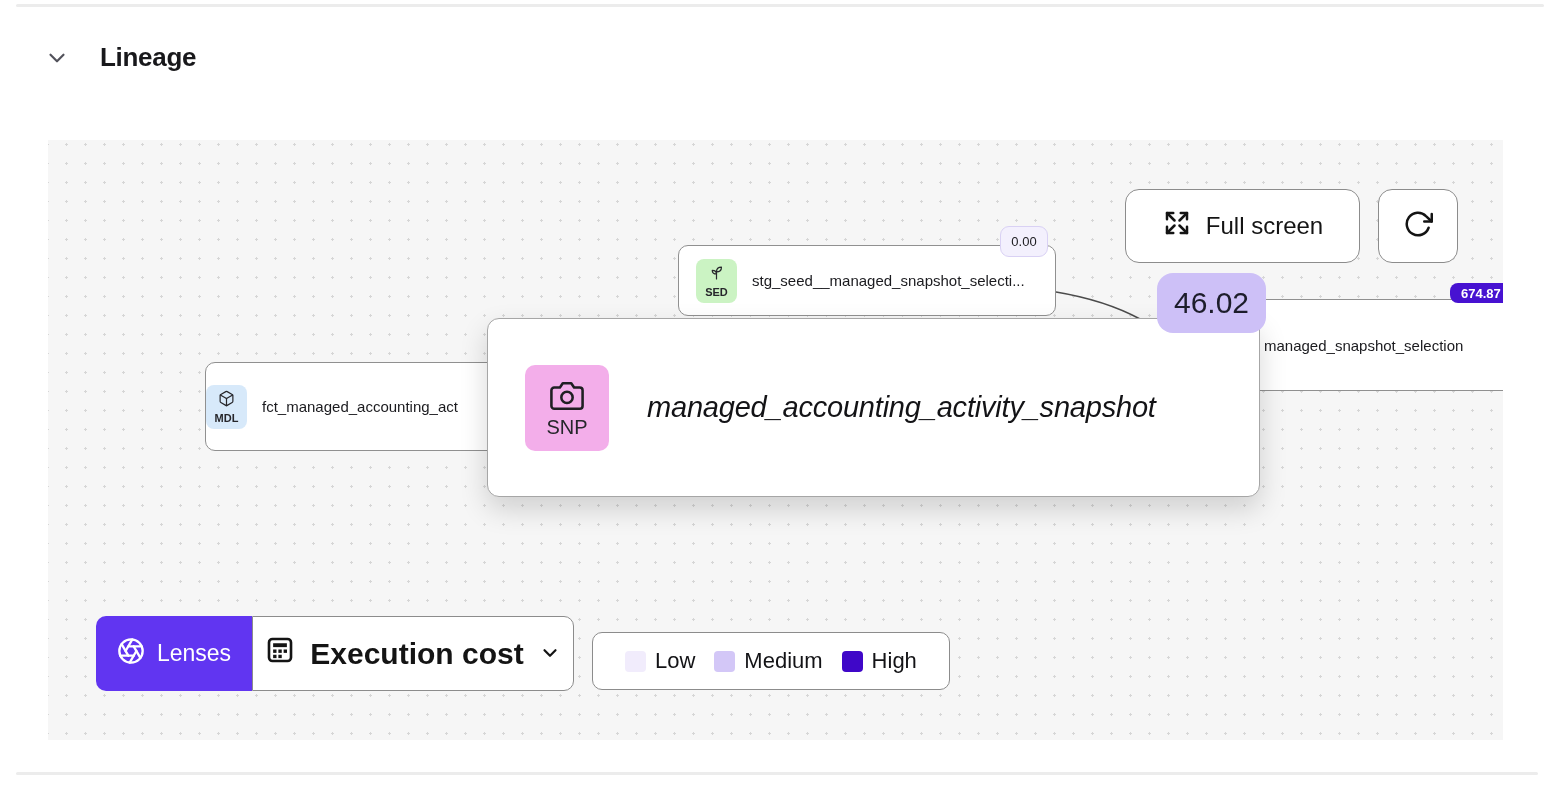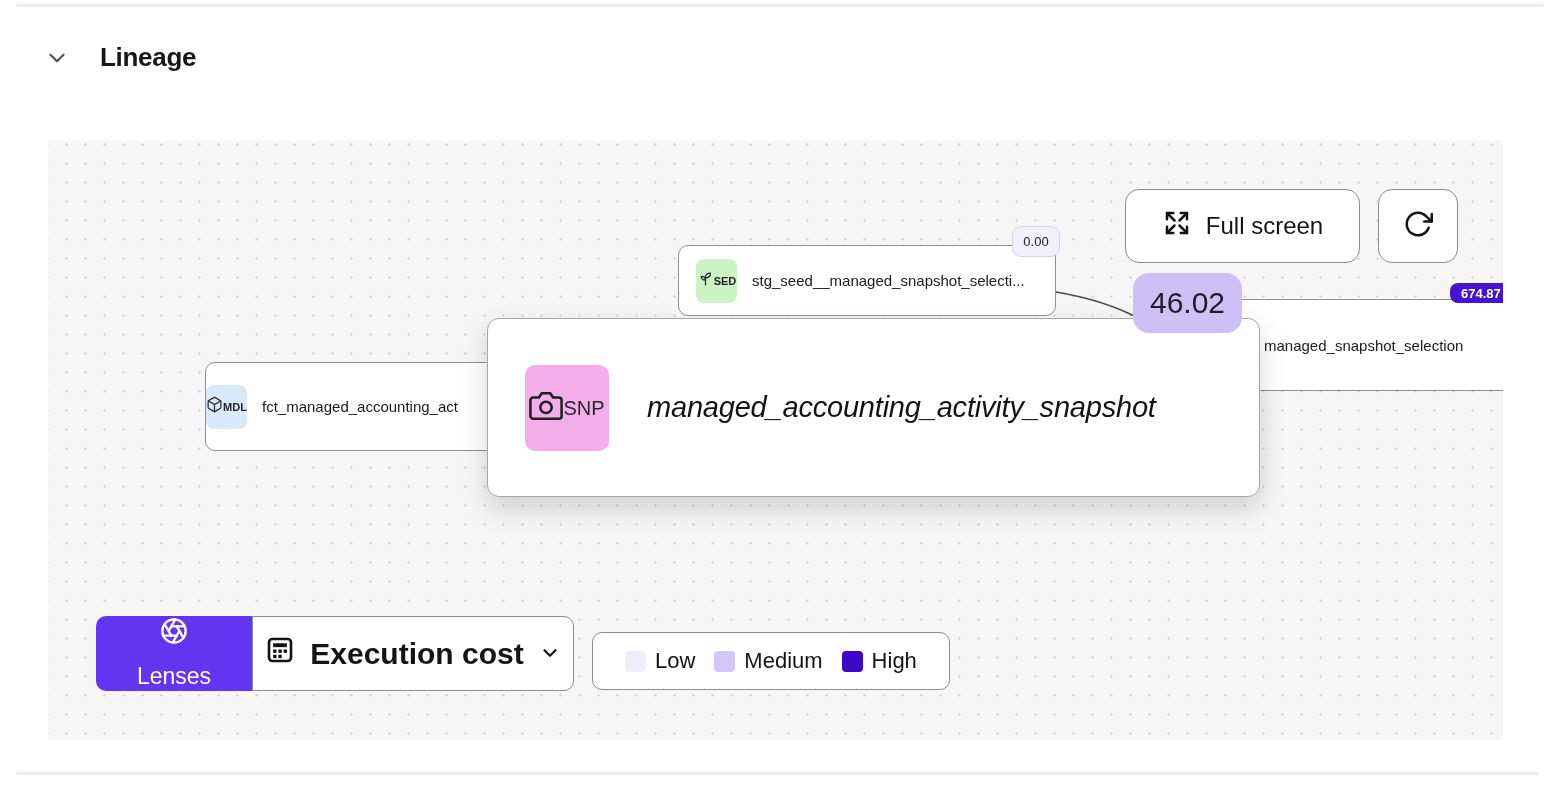--- a/index.html
+++ b/index.html
@@ -16,53 +16,53 @@
   .canvas { position:absolute; left:48px; top:140px; width:1455px; height:600px; overflow:hidden;
     background-color:#f6f6f6;
     background-image:radial-gradient(circle, #d6d6d6 1.2px, transparent 1.3px);
     background-size:19px 19px; background-position:9px 14px; }
 
   .edges { position:absolute; inset:0; width:100%; height:100%; z-index:1; pointer-events:none; }
 
   .node { position:absolute; background:#fff; border:1.5px solid #909090; border-radius:10px;
     display:flex; align-items:center; z-index:2; }
   .node-label { font-size:15px; color:#1b1b1f; white-space:nowrap; }
-  .type-badge { display:flex; flex-direction:row; align-items:center; justify-content:center;
+  .type-badge { display:flex; flex-direction:column; align-items:center; justify-content:center;
     border-radius:8px; flex:none; }
   .type-code { font-size:11px; font-weight:600; color:#26262b; line-height:1; margin-top:2px; }
 
   .node-stg { left:630px; top:105px; width:378px; height:71px; padding-left:17px; gap:15px; }
   .node-fct { left:157px; top:222px; width:430px; height:89px; gap:15px; }
   .node-sel { left:1170px; top:159px; width:560px; height:92px; padding-left:45px; }
   .badge-sm { width:41px; height:44px; }
 
   .hover-card { position:absolute; left:439px; top:178px; width:773px; height:179px; background:#fff;
     border:1.5px solid #a6a6a6; border-radius:12px; box-shadow:0 12px 28px rgba(0,0,0,0.16);
     display:flex; align-items:center; padding-left:37px; gap:38px; z-index:6; }
   .badge-lg { width:84px; height:86px; border-radius:10px; }
   .badge-lg .type-code { font-size:20px; font-weight:500; margin-top:0; }
   .hover-label { font-size:29px; color:#131316; letter-spacing:-0.2px; white-space:nowrap;font-style:italic; }
 
   .cost-badge { position:absolute; display:flex; align-items:center; justify-content:center; color:#1b1b1f; }
   .cost-low { left:952px; top:86px; width:48px; height:31px; border:1.5px solid #d9d1f4; border-radius:9px;
     font-size:13px; z-index:5; }
-  .cost-medium { left:1085px; top:133px; width:109px; height:60px; border-radius:16px; font-size:30px;
+  .cost-medium { left:1109px; top:133px; width:109px; height:60px; border-radius:16px; font-size:30px;
     color:#1d1d2b; z-index:7; }
   .cost-high { left:1402px; top:143px; width:72px; height:20px; border-radius:8px; font-size:13px;
     font-weight:600; color:#fff; justify-content:flex-start; padding-left:11px; z-index:5; }
 
   .ctl-btn { position:absolute; background:#fff; border:1.5px solid #8c8c8c; border-radius:14px;
     display:flex; align-items:center; justify-content:center; gap:14px; z-index:10; cursor:pointer;text-align:center; }
   .btn-fullscreen { left:1077px; top:49px; width:235px; height:74px; font-size:24px; color:#141414; }
   .btn-refresh { left:1330px; top:49px; width:80px; height:74px; }
 
   .lenses-group { position:absolute; left:48px; top:476px; height:75px; display:flex; z-index:10; }
   .lenses-btn { width:156px; height:100%; border:none; border-radius:10px 0 0 10px; display:flex;
     align-items:center; justify-content:center; gap:12px; color:#fff; font-size:23px; font-weight:500;
-    cursor:pointer;flex-direction:column; }
+    cursor:pointer; }
   .lens-select { width:322px; height:100%; background:#fff; border:1.5px solid #8c8c8c;
     border-radius:0 10px 10px 0; display:flex; align-items:center; justify-content:center; gap:15px;
     font-size:30px; font-weight:600; color:#141414; cursor:pointer; }
 
   .legend { position:absolute; left:544px; top:492px; height:58px; background:#fff;
     border:1.5px solid #8c8c8c; border-radius:10px; display:flex; align-items:center;
     padding:3px 32px; gap:19px; z-index:10; }
   .legend-item { display:flex; align-items:center; gap:9px; font-size:22px; color:#131316; }
   .swatch { width:21px; height:21px; border-radius:4px; }
 </style>
@@ -124,21 +124,21 @@
           <svg viewBox="0 0 24 24" width="34" height="34" fill="none" stroke="#1f1f23" stroke-width="1.8" stroke-linecap="round" stroke-linejoin="round">
             <path d="M23 19a2 2 0 0 1-2 2H3a2 2 0 0 1-2-2V8a2 2 0 0 1 2-2h4l2-3h6l2 3h4a2 2 0 0 1 2 2z"></path>
             <circle cx="12" cy="13" r="4"></circle>
           </svg>
         </span>
         <span class="type-code">SNP</span>
       </span>
       <span class="hover-label">managed_accounting_activity_snapshot</span>
     </div>
 
-    <div class="cost-badge cost-low" style="background-color: rgb(243, 240, 253); margin-left: 12px;">0.00</div>
+    <div class="cost-badge cost-low" style="background-color: rgb(243, 240, 253);">0.00</div>
     <div class="cost-badge cost-medium" style="background-color: rgb(205, 192, 247);">46.02</div>
     <div class="cost-badge cost-high" style="background-color: rgb(71, 18, 209);">674.87</div>
 
     <div class="ctl-btn btn-fullscreen">
       <span>
         <svg viewBox="0 0 24 24" width="30" height="30" fill="none" stroke="#141414" stroke-width="2" stroke-linecap="round" stroke-linejoin="round">
           <path d="M14 10 L20 4"></path>
             <polyline points="15 4 20 4 20 9"></polyline>
           <path d="M10 10 L4 4"></path>
             <polyline points="4 9 4 4 9 4"></polyline>

